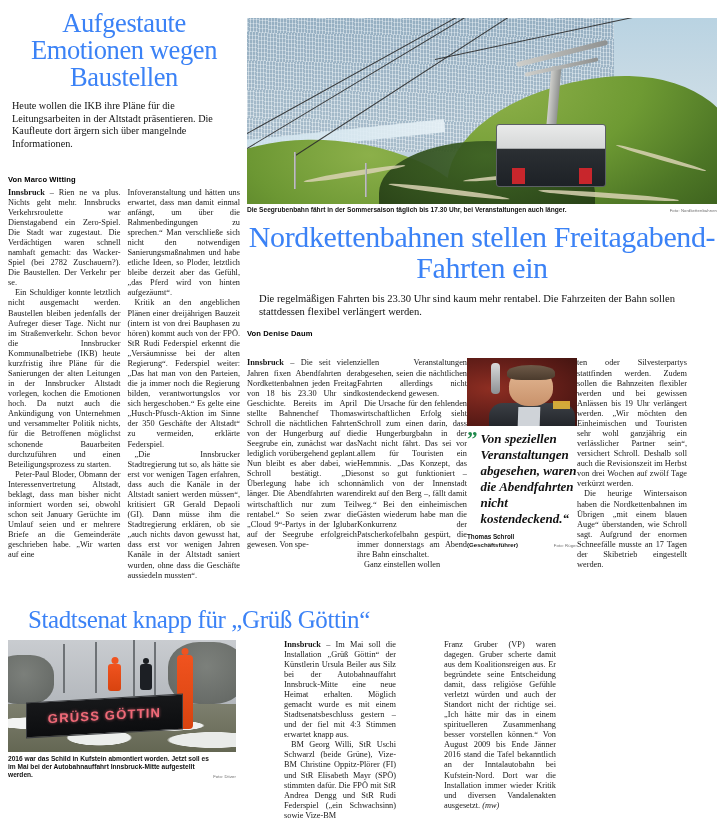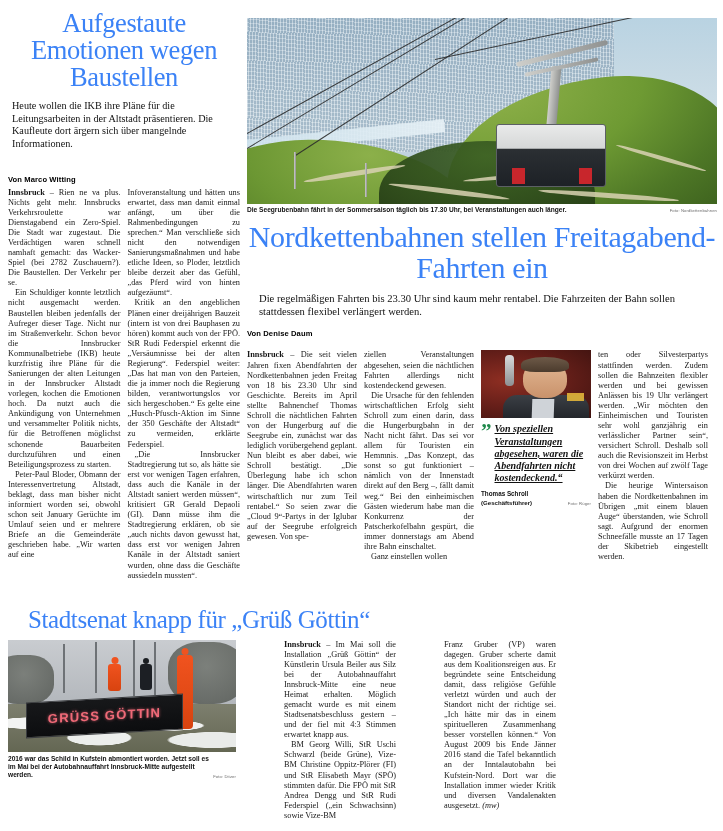--- a/index.html
+++ b/index.html
@@ -52,34 +52,34 @@
     font-size:4.2px;color:#6d6d6d;font-weight:400;letter-spacing:.1px;
   }
   .cap-row{position:absolute;left:247px;top:206px;width:470px;display:flex;
     align-items:flex-start;justify-content:space-between;}
 
   
   .art2{position:absolute;left:247px;top:222px;width:470px;}
   .art2 .headline{font-size:30px;text-align:center;}
   .art2 .lead{font-size:10.6px;margin-top:9px;padding:0 12px;}
   .art2 .byline{margin-top:11px;}
-  .cols4{display:flex;gap:7px;margin-top:12px;}
+  .cols4{display:flex;margin-top:20px;}
   .cols4 > div{width:110px;}
 
   
   .quotebox{width:110px;}
   .qportrait{width:110px;height:68px;overflow:hidden;position:relative;background:#5a2a26;}
   .qtext{display:flex;gap:3px;margin-top:5px;}
   .qmark{
     font-family:"Liberation Serif",serif;font-size:21px;line-height:.72;
     color:#1f8a4c;font-weight:700;flex:0 0 auto;margin-top:1px;
   }
   .qbody{
     font-family:"Liberation Serif",serif;font-style:italic;font-weight:700;
-    font-size:10px;line-height:1.22;color:#111;text-decoration:underline;
+    font-size:13px;line-height:1.22;color:#111;
   }
   .qname{
     font-family:"Liberation Sans",sans-serif;font-weight:700;font-size:6.3px;
     color:#111;margin-top:6px;line-height:1.35;
   }
   .qrole{font-family:"Liberation Sans",sans-serif;font-weight:700;font-size:6.1px;color:#111;}
   .qcredit-row{display:flex;justify-content:space-between;align-items:flex-end;}
 
   
   .art3{position:absolute;left:8px;top:607px;width:709px;}

